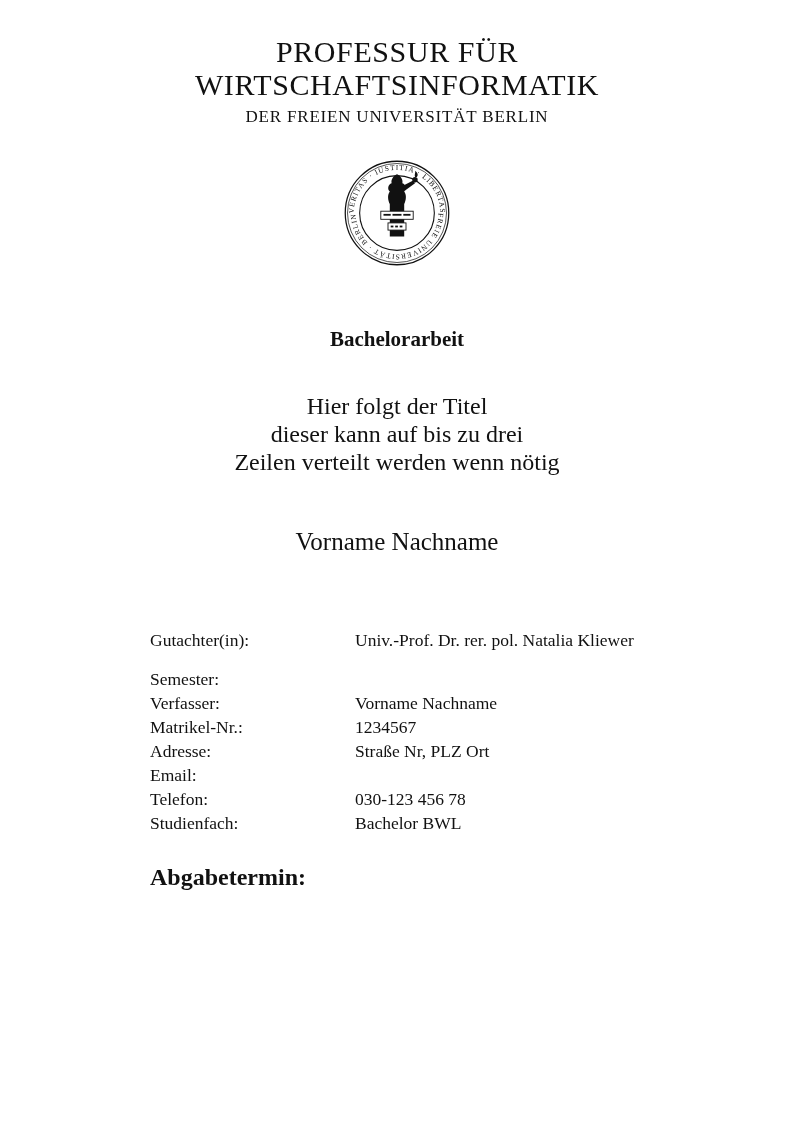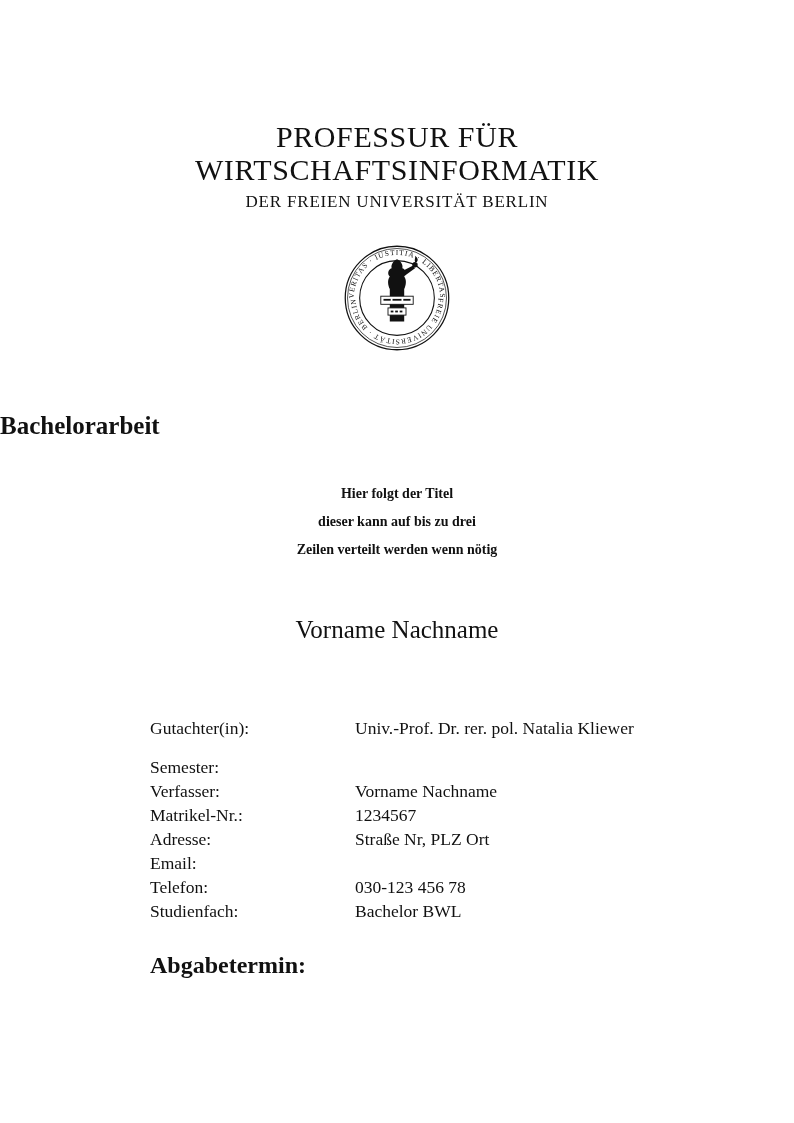--- a/index.html
+++ b/index.html
@@ -9,49 +9,50 @@
     height: 1123px;
     margin: 0 auto;
     background: #ffffff;
     color: #111111;
     font-family: "Liberation Serif", "DejaVu Serif", serif;
     position: relative;
     overflow: hidden;
   }
   .header {
     text-align: center;
-    padding-top: 120px;
+    padding-top: 35px;
   }
   .header-line-big {
     font-size: 30px;
     line-height: 33px;
     letter-spacing: 0.6px;
     font-weight: 400;
   }
   .header-line-small {
     margin-top: 6px;
     font-size: 17px;
     letter-spacing: 0.8px;
     font-weight: 400;
   }
   .seal-wrap {
     text-align: center;
     margin-top: 32px;
   }
   .seal-wrap svg { display: inline-block; }
   .doctype {
+    text-align: center;
     margin-top: 56px;
     font-weight: bold;
-    font-size: 25px;
+    font-size: 21px;
   }
   .title-block {
     text-align: center;
     margin-top: 40px;
-    font-weight: bold;
-    font-size: 14px;
+    font-weight: normal;
+    font-size: 24px;
     line-height: 28px;
   }
   .author {
     text-align: center;
     margin-top: 52px;
     font-size: 25px;
     font-weight: 400;
   }
   .info-block {
     margin: 72px 0 0 150px;

